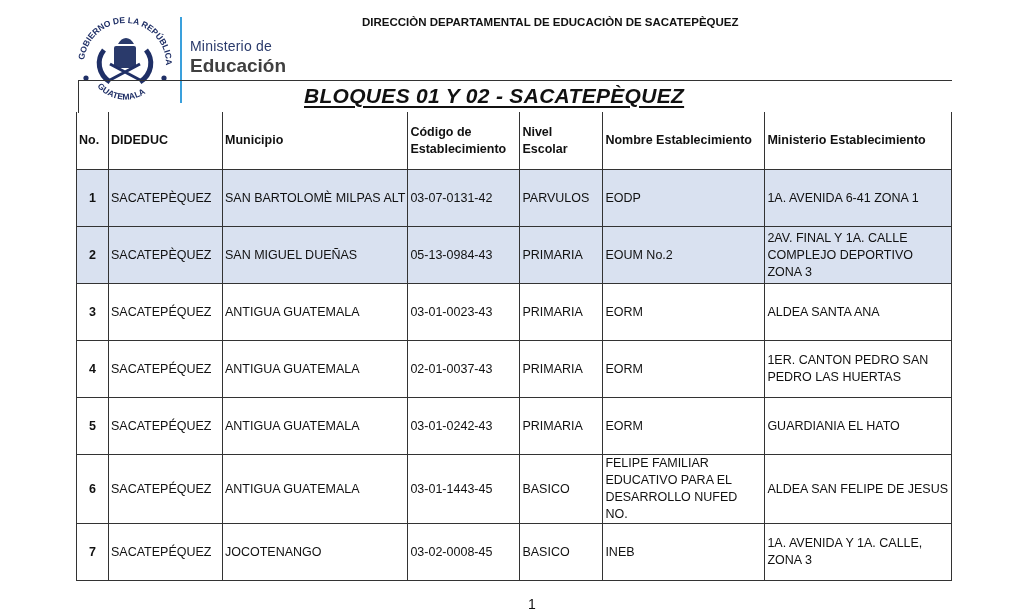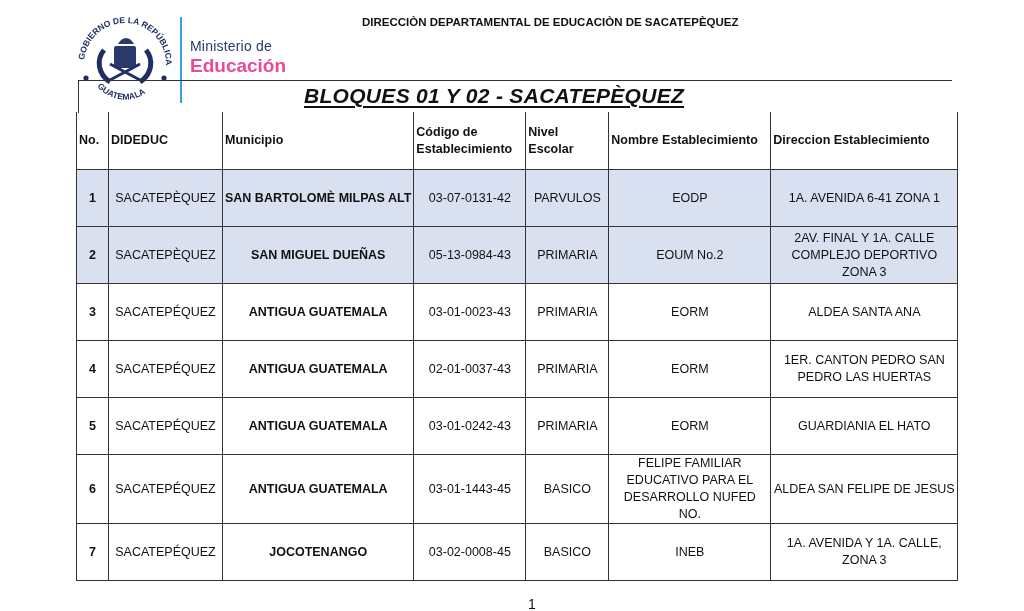--- a/index.html
+++ b/index.html
@@ -1,31 +1,31 @@
 <!DOCTYPE html>
 <html><head>
 <meta charset="utf-8">
 <style>
   html, body { margin:0; padding:0; background:#ffffff; }
   body { width:1024px; height:611px; position:relative; overflow:hidden; font-family:"Liberation Sans", sans-serif; color:#111; }
   .logo { position:absolute; left:70px; top:14px; width:110px; height:92px; }
   .logo-divider { position:absolute; left:180px; top:17px; width:2px; height:86px; background:#3aa0dc; }
   .ministry { position:absolute; left:190px; top:36px; line-height:20px; }
   .ministry .l1 { font-size:14px; color:#2a3a6b; font-weight:normal; letter-spacing:0.2px; }
-  .ministry .l2 { font-size:19px; color:#ec4899; font-weight:bold; }
+  .ministry .l2 { font-size:19px; color:#404040; font-weight:bold; }
   .dept-header { position:absolute; left:362px; top:16px; font-size:11.5px; font-weight:bold; letter-spacing:0; }
   .top-line { position:absolute; left:78px; top:80px; width:874px; height:1px; background:#333; }
   .left-line { position:absolute; left:78px; top:80px; width:1px; height:33px; background:#333; }
   .title { position:absolute; left:304px; top:84px; font-size:21px; font-weight:bold; text-decoration:underline; text-decoration-thickness:2px; text-underline-offset:3px; letter-spacing:0.3px;font-style:italic; }
   table.grid { position:absolute; left:76px; top:112px; border-collapse:collapse; table-layout:fixed; font-family:"Liberation Sans", sans-serif; font-size:12.5px; }
   table.grid th, table.grid td { border:1px solid #333; padding:0 2px; vertical-align:middle; text-align:left; line-height:17px; overflow:hidden; white-space:normal; }
   table.grid thead th { border-top:none; font-weight:bold; height:57px; }
-  table.grid tbody td { height:56px;text-align:center; }
+  table.grid tbody td { height:56px; }
   table.grid td.num { text-align:center; font-weight:bold; }
-  table.grid td.nowrap { white-space:nowrap;font-weight:bold; }
+  table.grid td.nowrap { white-space:nowrap; }
   tr.hl td { background:#d9e1f0; }
   .page-num { position:absolute; left:528px; top:596px; font-size:14px; }
 </style>
 </head>
 <body>
 
 <svg class="logo" viewBox="0 0 110 92">
   <defs>
     <path id="arcTop" d="M14,50 A41,41 0 0 1 96,50"></path>
     <path id="arcBot" d="M22,64 A36,36 0 0 0 88,64"></path>
@@ -69,21 +69,21 @@
     <col style="width:187px">
   </colgroup>
   <thead>
     <tr>
       <th>No.</th>
       <th>DIDEDUC</th>
       <th>Municipio</th>
       <th>Código de Establecimiento</th>
       <th>Nivel Escolar</th>
       <th>Nombre Establecimiento</th>
-      <th>Direccion Establecimiento</th>
+      <th>Ministerio Establecimiento</th>
     </tr>
   </thead>
   <tbody>
     <tr class="hl">
       <td class="num">1</td>
       <td>SACATEPÈQUEZ</td>
       <td class="nowrap">SAN BARTOLOMÈ MILPAS ALT</td>
       <td>03-07-0131-42</td>
       <td>PARVULOS</td>
       <td>EODP</td>

